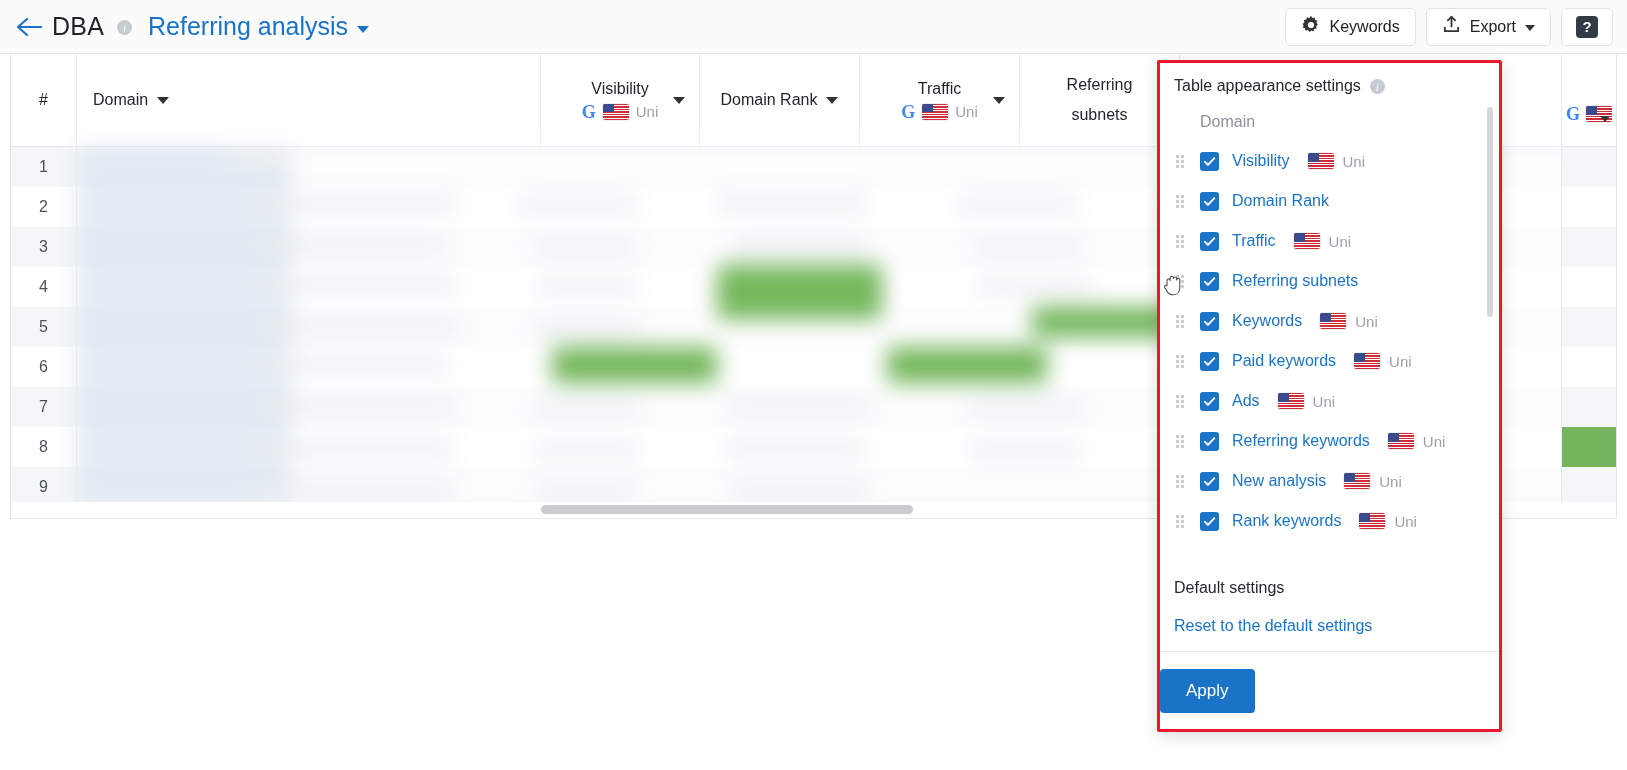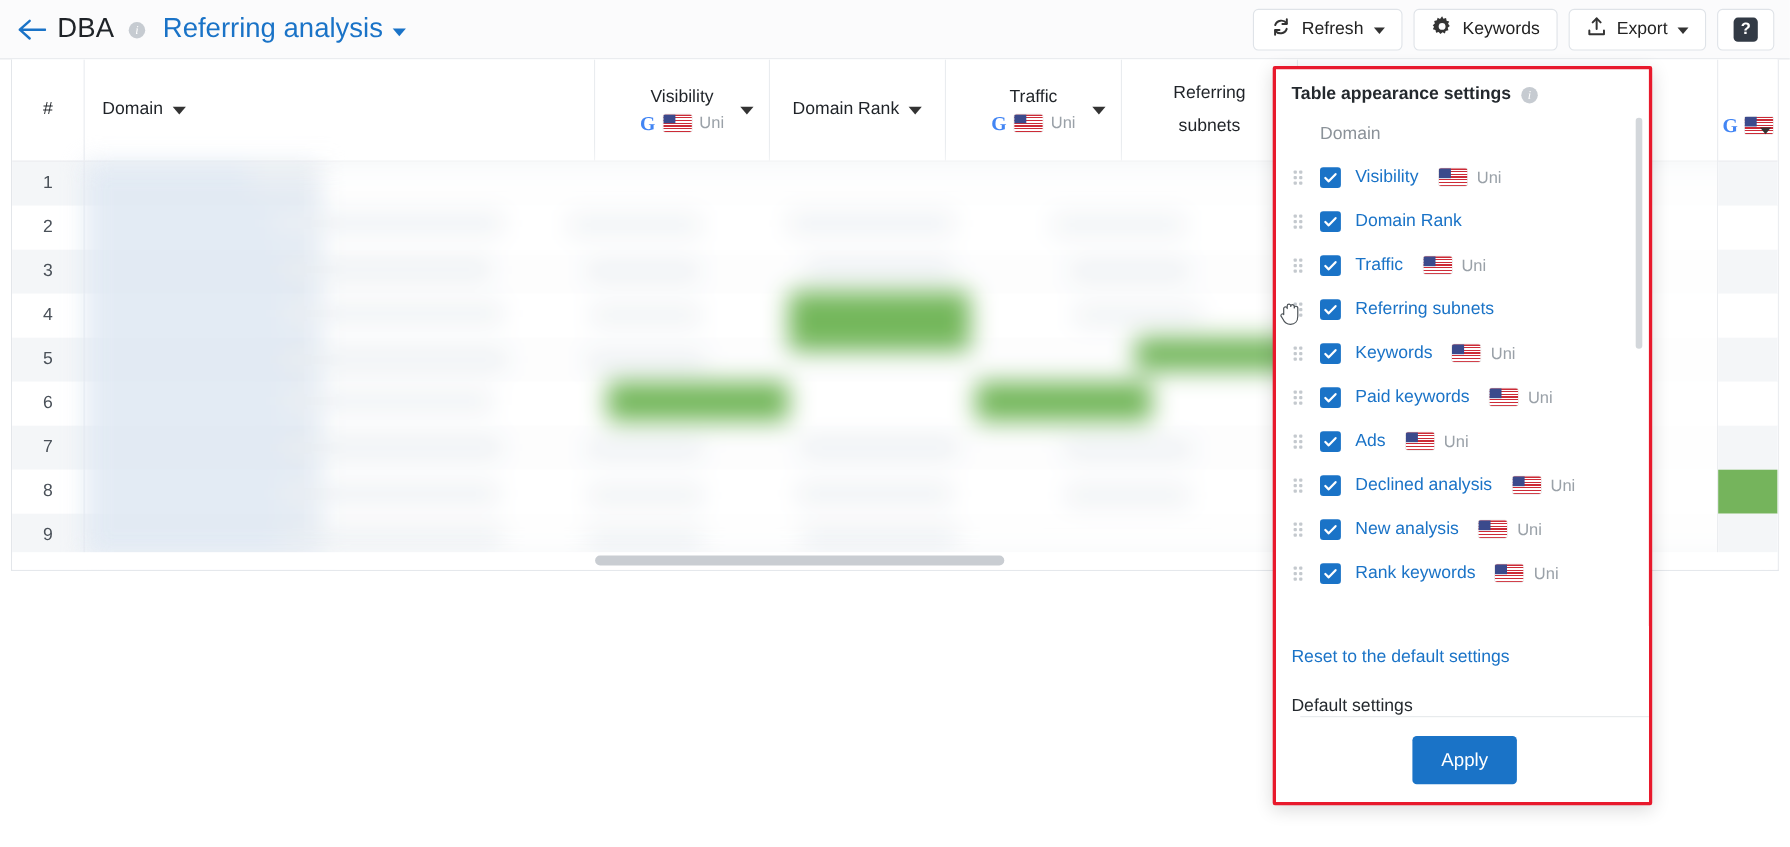--- a/index.html
+++ b/index.html
@@ -181,21 +181,21 @@
   #panel-search input {
     border: none; outline: none; font-size: 16px; color: #3d4248;
     width: 100%; background: transparent; font-family: "Liberation Sans", sans-serif;
   }
   #panel-search input::placeholder { color: #a9afb6; }
 
   #panel-section {
     display: flex; align-items: center; gap: 9px;
     padding: 14px 14px 10px 14px; flex: none;
   }
-  #panel-section .t { font-size: 16px; color: #24292e; font-weight: bold; }
+  #panel-section .t { font-size: 16px; color: #24292e; }
 
   #panel-list {
     flex: 1 1 auto; overflow: hidden; position: relative;
     padding: 0 0 0 0;
   }
   #panel-list-inner { padding-top: 2px; }
   .group-label {
     font-size: 16px; color: #8b9299; padding: 6px 0 10px 40px;
   }
   .opt-row {
@@ -220,21 +220,21 @@
   #panel-vscroll {
     position: absolute; right: 6px; top: 2px; width: 6px; height: 210px;
     background: #d3d7db; border-radius: 3px; cursor: pointer;
   }
 
   #panel-footer-fixed { flex: none; background: #fff; }
   #default-settings-label { font-size: 16px; color: #24292e; padding: 10px 0 0 14px; }
   #reset-link { font-size: 16px; color: #1a73c7; padding: 20px 0 16px 14px; cursor: pointer; display:inline-block;}
   #panel-apply-bar {
     border-top: 1px solid #e6e9ec; height: 78px; display: flex;
-    align-items: center; justify-content: center; padding-right: 18px; flex: none; margin-left: 22px;
+    align-items: center; justify-content: flex-start; padding-right: 18px; flex: none;
   }
   #apply-btn {
     background: #1a73c7; color: #fff; border: none; border-radius: 4px;
     font-size: 17px; padding: 12px 26px; cursor: pointer;
     font-family: "Liberation Sans", sans-serif;
   }
 
   
   #hand-cursor {
     position: absolute; left: 1163px; top: 272px; width: 22px; height: 26px;
@@ -255,32 +255,20 @@
     <span id="dba-label">DBA</span>
     <span class="info-dot">i</span>
     <span id="report-title">
       <span>Referring analysis</span>
       <span class="caret-down"></span>
     </span>
   </div>
 
   <div id="toolbar">
 
-    <div class="tbtn">
-      <span>
-        <svg width="19" height="19" viewBox="0 0 20 20" aria-hidden="true">
-          <path d="M15.5 6.5 A6.3 6.3 0 0 0 4.5 8.2" stroke="#333" stroke-width="1.9" fill="none" stroke-linecap="round"></path>
-          <path d="M4.5 13.5 A6.3 6.3 0 0 0 15.5 11.8" stroke="#333" stroke-width="1.9" fill="none" stroke-linecap="round"></path>
-          <path d="M15.6 2.6 L15.6 7.1 L11.4 7.1" stroke="#333" stroke-width="1.9" fill="none" stroke-linecap="round" stroke-linejoin="round"></path>
-          <path d="M4.4 17.4 L4.4 12.9 L8.6 12.9" stroke="#333" stroke-width="1.9" fill="none" stroke-linecap="round" stroke-linejoin="round"></path>
-        </svg>
-      </span>
-      <span class="lbl">Refresh</span>
-      <span class="caret-down"></span>
-    </div>
 
     <div class="tbtn">
       <span>
         <svg width="20" height="20" viewBox="0 0 20 20" aria-hidden="true">
           <path fill="#333" d="M10 0.8l1.2 2.2 2.4-.6.5 2.5 2.4.6-1.1 2.2 1.6 1.9-1.9 1.6.6 2.4-2.5.5-.6 2.4-2.2-1.1-1.9 1.6-1.6-1.9-2.4.6-.5-2.5-2.4-.6 1.1-2.2L1.5 9l1.9-1.6-.6-2.4 2.5-.5.6-2.4 2.2 1.1z"></path>
           <circle cx="10" cy="10" r="3.1" fill="#fbfbfc"></circle>
         </svg>
       </span>
       <span class="lbl">Keywords</span>
     </div>
@@ -638,21 +626,21 @@
             <i></i>
             <i></i>
             <i></i>
             <i></i>
           </span>
           <span class="chk">
             <svg width="13" height="13" viewBox="0 0 14 14">
               <path d="M2 7.4 L5.3 10.6 L12 3.6" stroke="#fff" stroke-width="2.2" fill="none" stroke-linecap="round" stroke-linejoin="round"></path>
             </svg>
           </span>
-          <span class="opt-label">Declined analysis</span>
+          <span class="opt-label">Referring keywords</span>
           <span class="opt-right">
             <span class="flag">
               <span class="stripes"></span>
               <span class="canton"></span>
             </span>
             <span class="uni">Uni</span>
           </span>
         </div>
         <div class="opt-row">
           <span class="drag-handle">
@@ -698,22 +686,22 @@
               <span class="canton"></span>
             </span>
             <span class="uni">Uni</span>
           </span>
         </div>
       </div>
     <div id="panel-vscroll"></div>
   </div>
 
   <div id="panel-footer-fixed">
+    <div id="default-settings-label">Default settings</div>
     <div><span id="reset-link">Reset to the default settings</span></div>
-    <div id="default-settings-label">Default settings</div>
     <div id="panel-apply-bar">
       <button id="apply-btn">Apply</button>
     </div>
   </div>
 </div>
 
 <div id="hand-cursor">
   <svg width="22" height="26" viewBox="0 0 22 26" aria-hidden="true">
     <path d="M4 14 V8.5 a1.6 1.6 0 0 1 3.2 0 V6 a1.6 1.6 0 0 1 3.2 0 v.6 a1.6 1.6 0 0 1 3.2 0 V8 a1.6 1.6 0 0 1 3.2 0 v7.4
              c0 4.4-2.6 7.4-6.6 7.4 -3.6 0-5.6-1.8-6.8-4.6 L1.6 15.4 a1.5 1.5 0 0 1 2.4-1.7z" fill="#ffffff" stroke="#4d5358" stroke-width="1.1" stroke-linejoin="round"></path>

